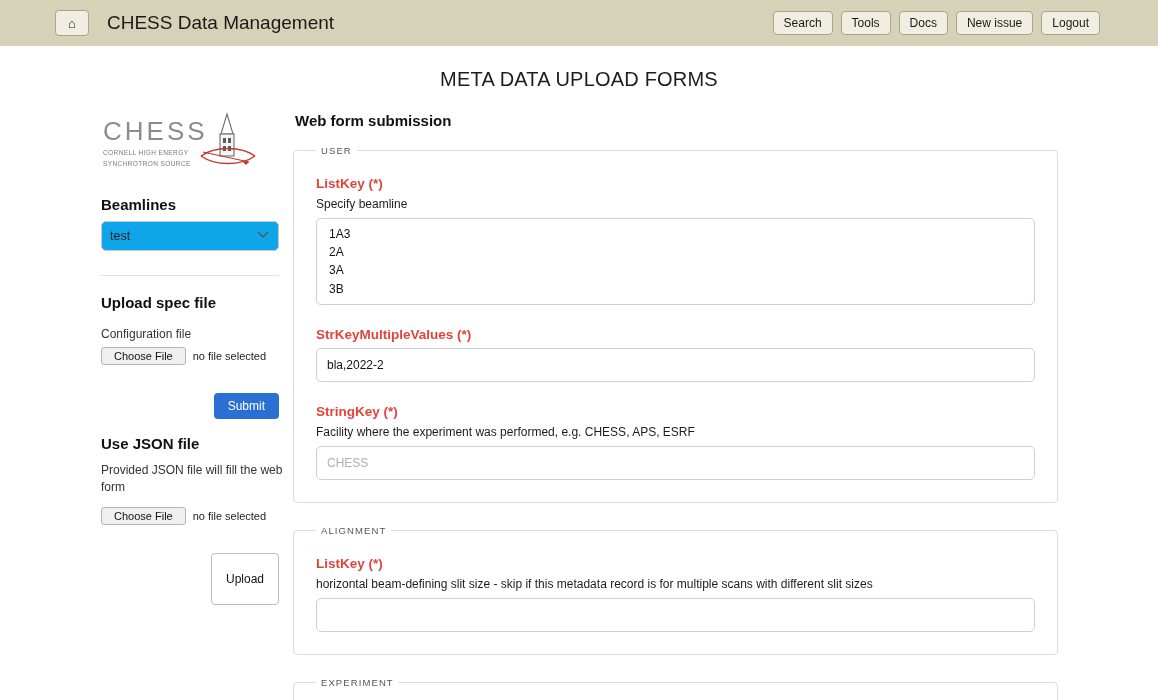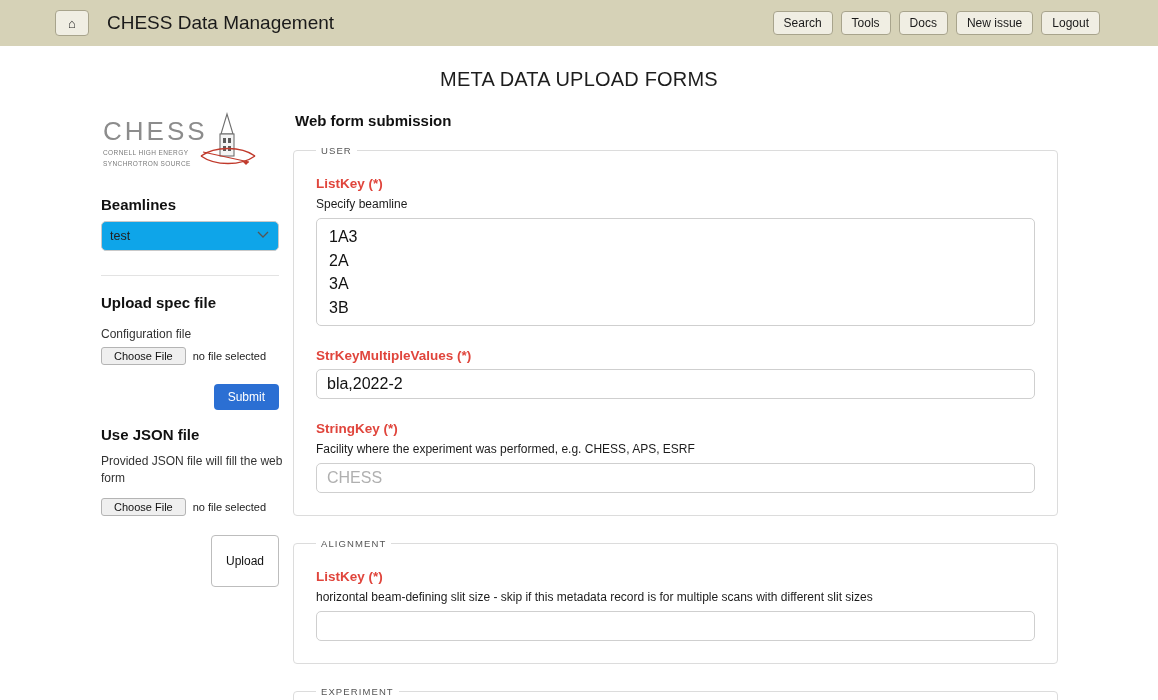--- a/index.html
+++ b/index.html
@@ -151,21 +151,21 @@
   .btn-plain {
     background: #fff;
     color: #111;
     border: 1px solid #bdbdbd;
     border-radius: 4px;
     font-size: 12px;
     padding: 18px 14px;
     cursor: pointer;
     font-family: "Liberation Sans", sans-serif;
   }
-  .right-align { display: flex; justify-content: flex-end; width: 178px; margin-top: 19px; }
+  .right-align { display: flex; justify-content: flex-end; width: 178px; margin-top: 28px; }
   .sb-note { font-size: 12px; color: #333; line-height: 1.45; margin-top: 10px; width: 182px; }
 
   
   .main {
     position: absolute;
     left: 293px; top: 112px;
     width: 765px;
   }
   .main h2 {
     font-size: 15px; font-weight: bold; color: #111;
@@ -194,36 +194,36 @@
     font-size: 12px;
     color: #1c1c1c;
     margin-bottom: 7px;
   }
   .listbox {
     width: 100%;
     border: 1px solid #cfcfcf;
     border-radius: 5px;
     background: #fff;
     padding: 6px 0 6px 0;
-    font-size: 16px;
+    font-size: 12px;
     color: #111;
   }
   .listbox .opt {
     padding: 1px 12px;
     line-height: 1.35;
     cursor: pointer;
   }
   input.text {
     width: 100%;
     height: 30px;
     border: 1px solid #cfcfcf;
     border-radius: 5px;
-    font-size: 16px;
+    font-size: 12px;
     color: #111;
-    padding: 8px 10px;
+    padding: 16px 10px;
     background: #fff;
     font-family: "Liberation Sans", sans-serif;
   }
   input.text::placeholder { color: #b0b0b0; }
 
   .clip { position: absolute; left:0; top:0; width:1158px; height:700px; overflow:hidden; }
 </style>
 </head>
 <body>
 

